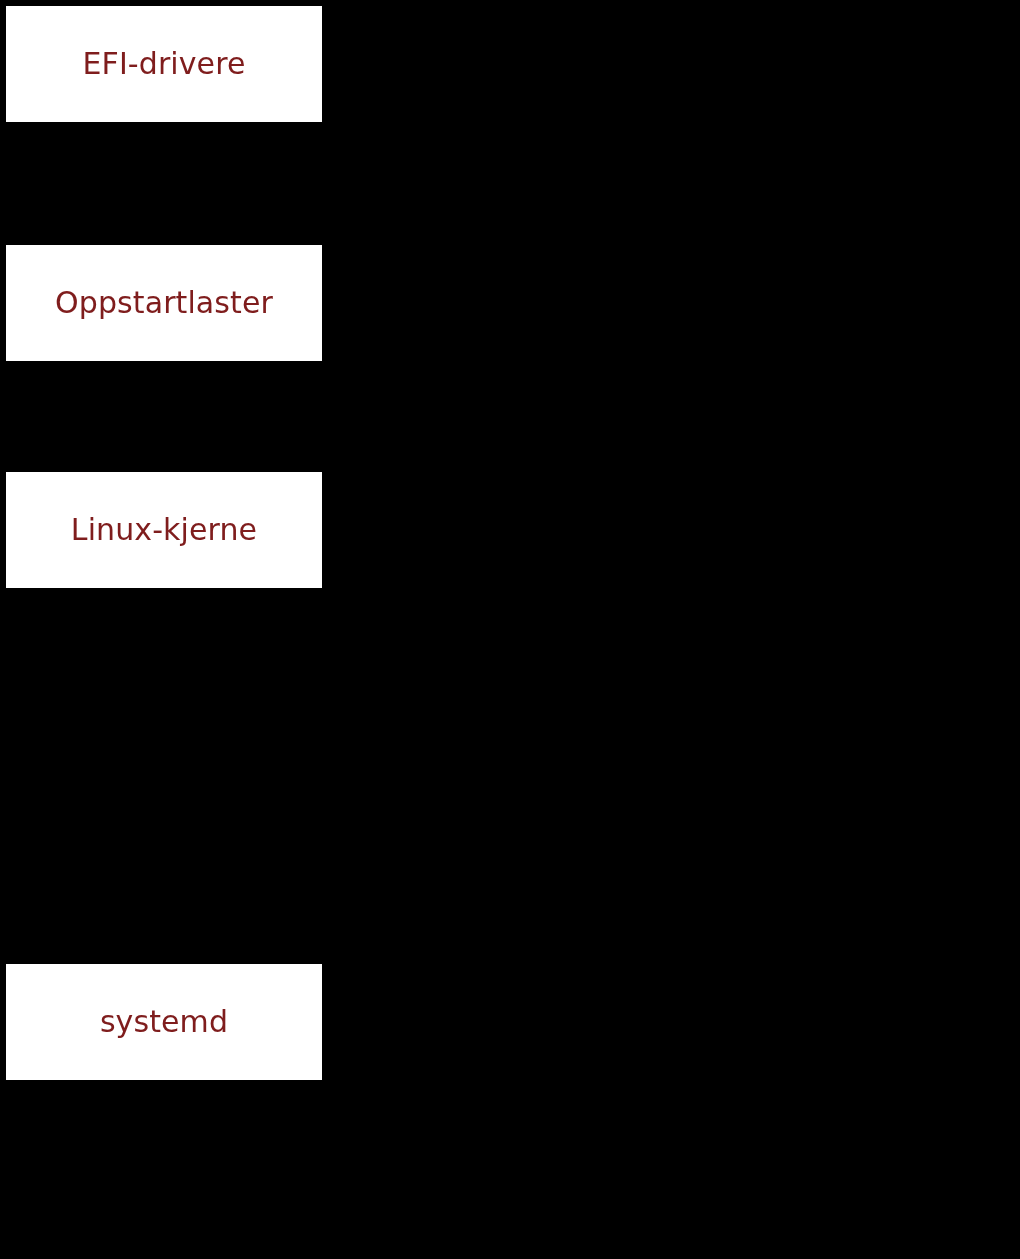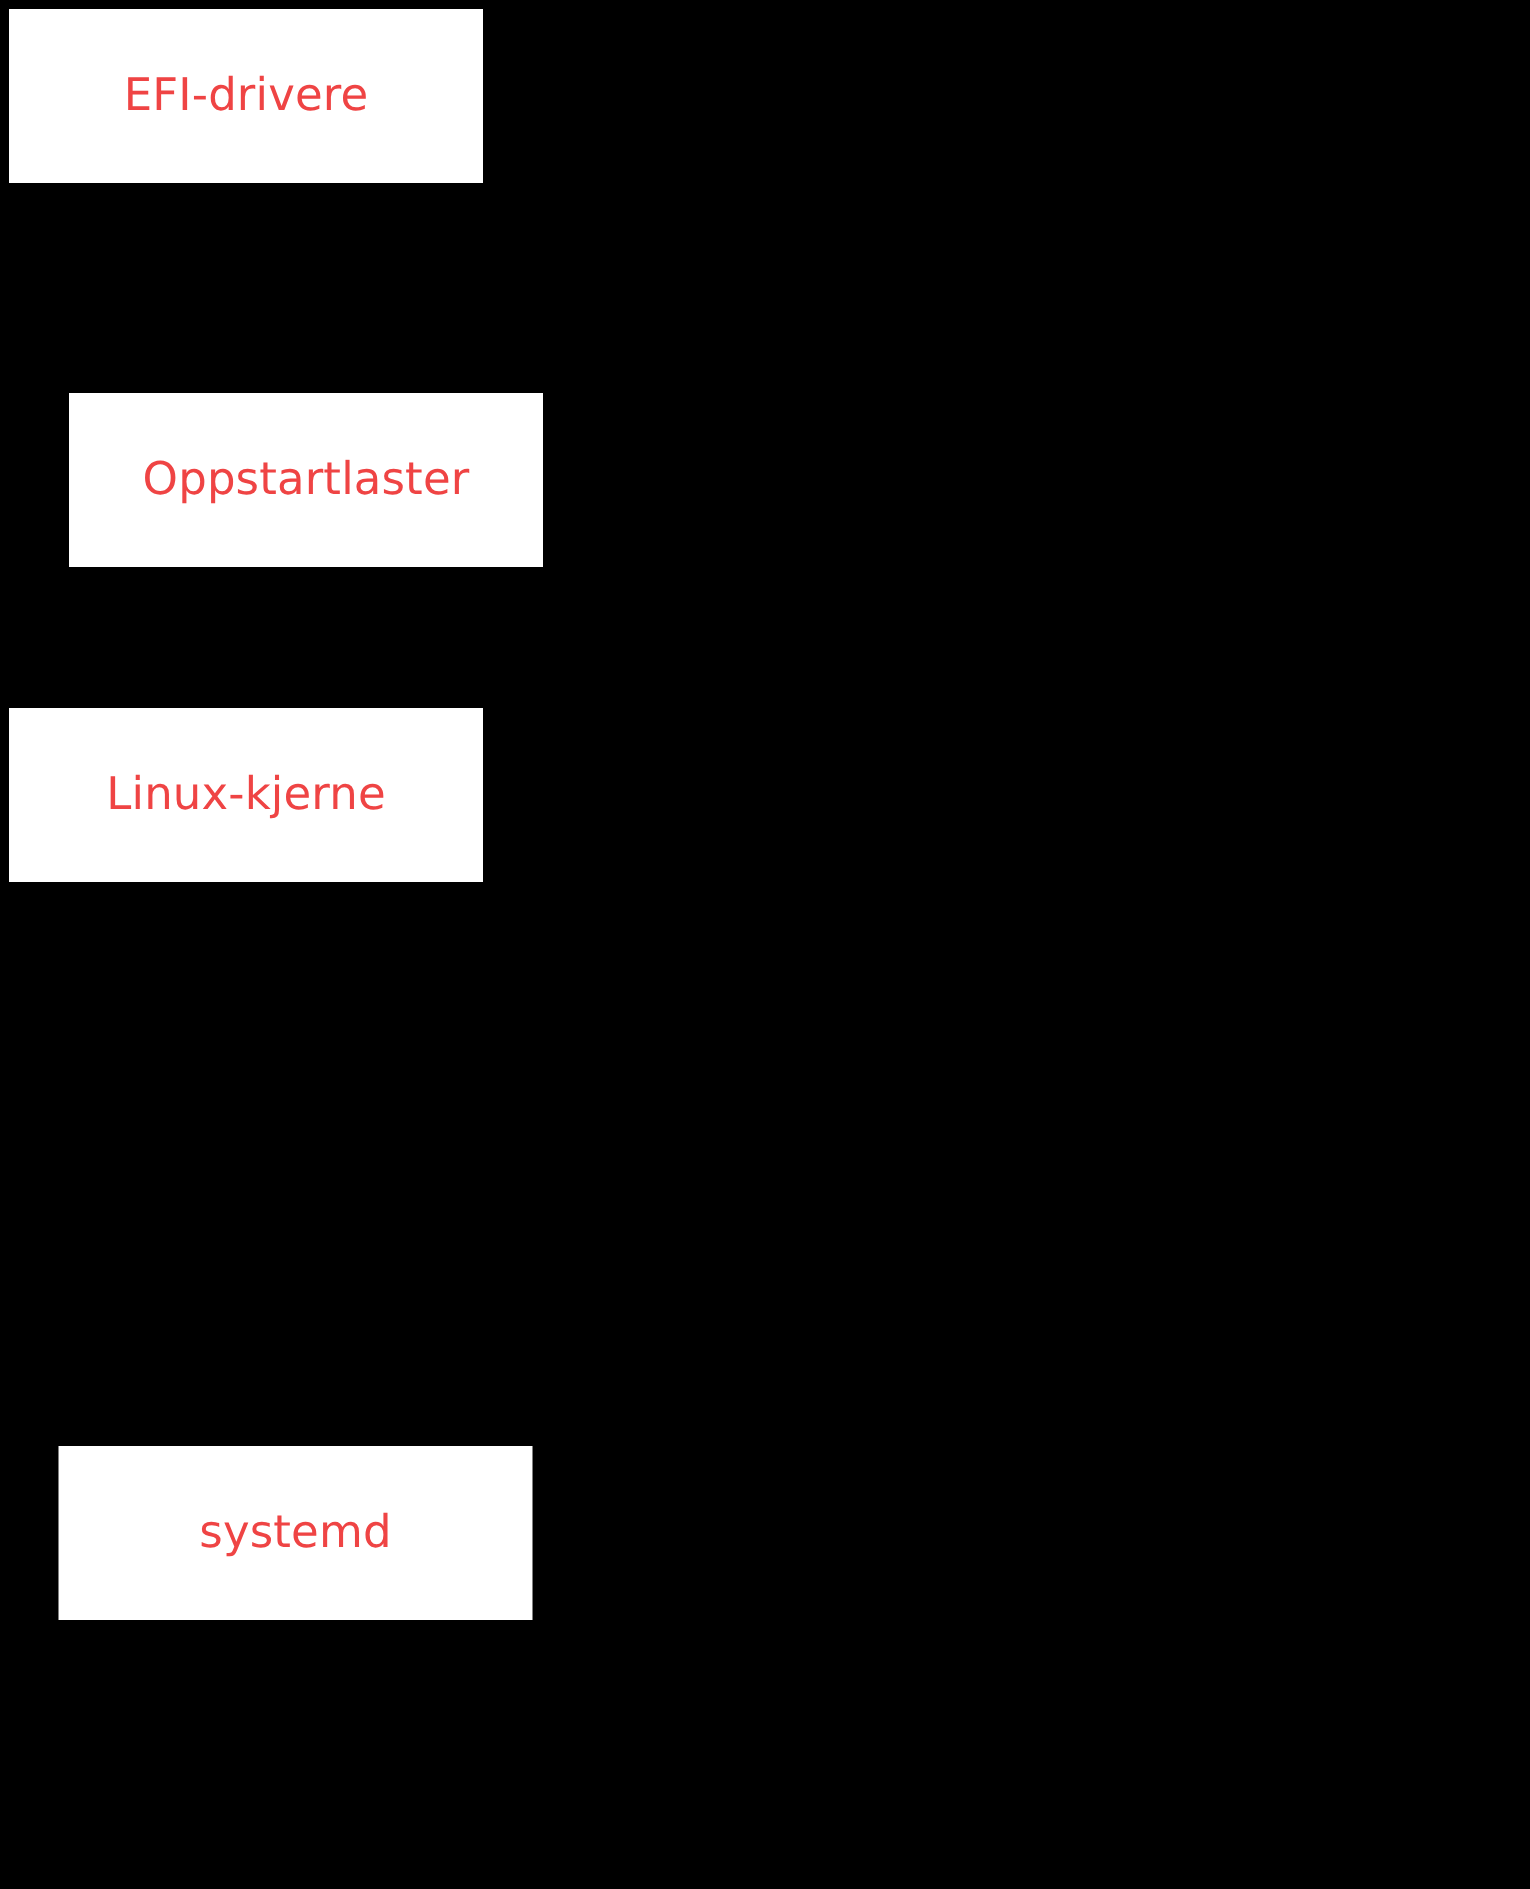--- a/index.html
+++ b/index.html
@@ -28,35 +28,35 @@
     width: 316px;
     height: 116px;
     background: #ffffff;
     display: flex;
     align-items: center;
     justify-content: center;
     box-sizing: border-box;
   }
 
   .stage-label {
-    color: #ef4444;
+    color: #7f1d1d;
     font-family: "DejaVu Sans", "Liberation Sans", sans-serif;
     font-size: 30px;
     font-weight: 400;
     line-height: 1;
     letter-spacing: 0.1px;
     white-space: nowrap;
   }
 
   
   #stage-0 { top: 6px; }
-  #stage-1 { top: 262px; margin-left: 40px; }
+  #stage-1 { top: 245px; }
   #stage-2 { top: 472px; }
   #stage-3 { top: 724px; }
-  #stage-4 { top: 964px; margin-left: 33px; }
+  #stage-4 { top: 964px; }
 </style>
 </head>
 <body>
 
 <div id="diagram-canvas">
 
   <div class="stage-box" id="stage-0">
     <span class="stage-label">EFI-drivere</span>
   </div>
 

